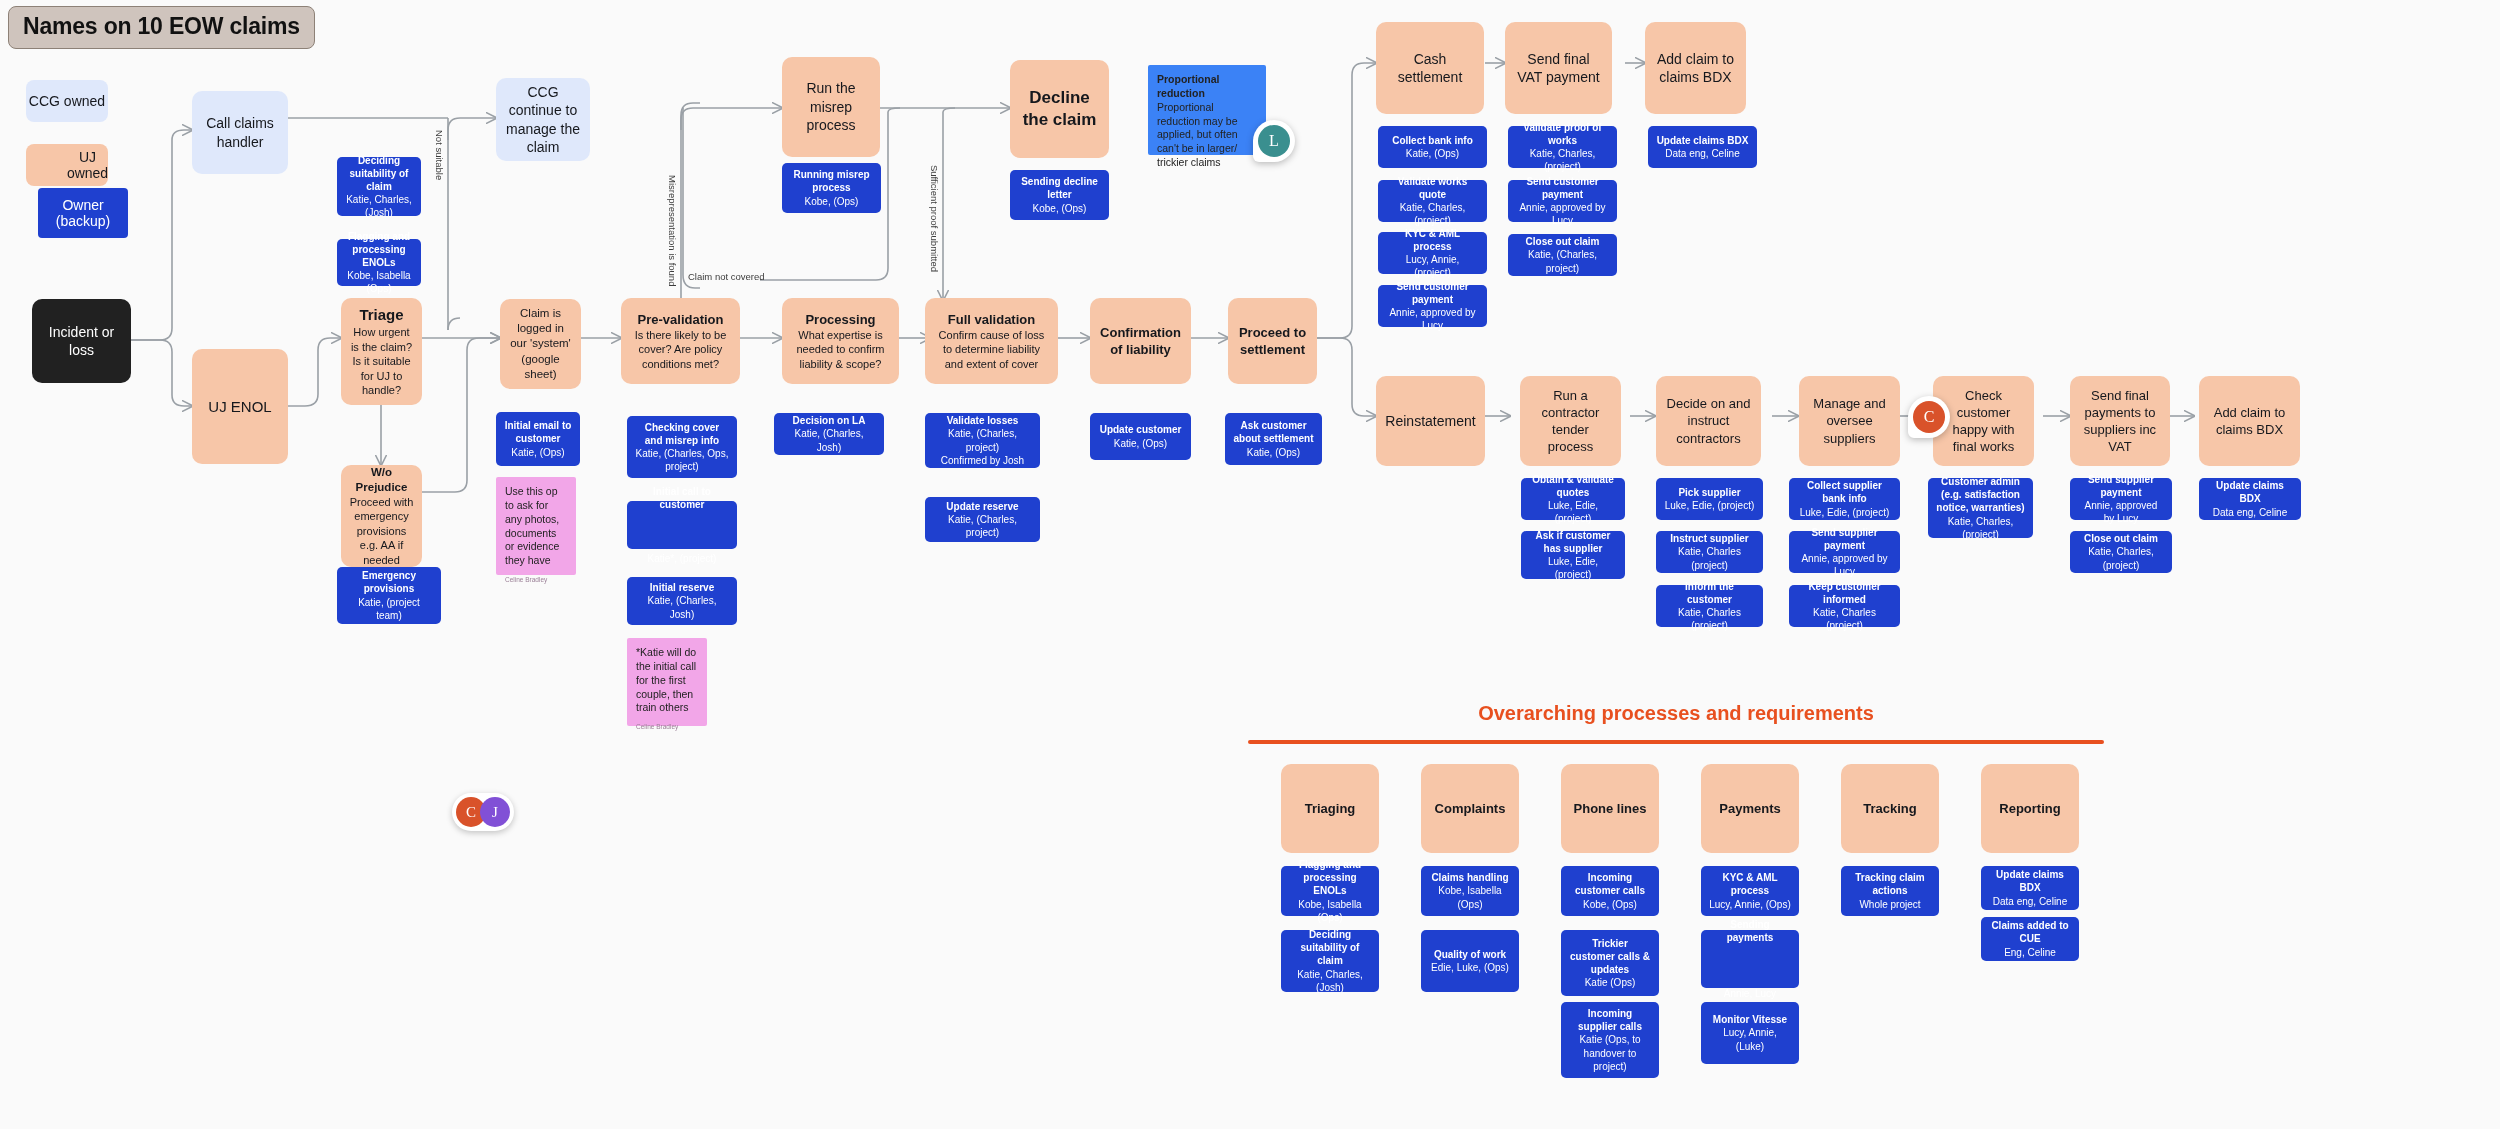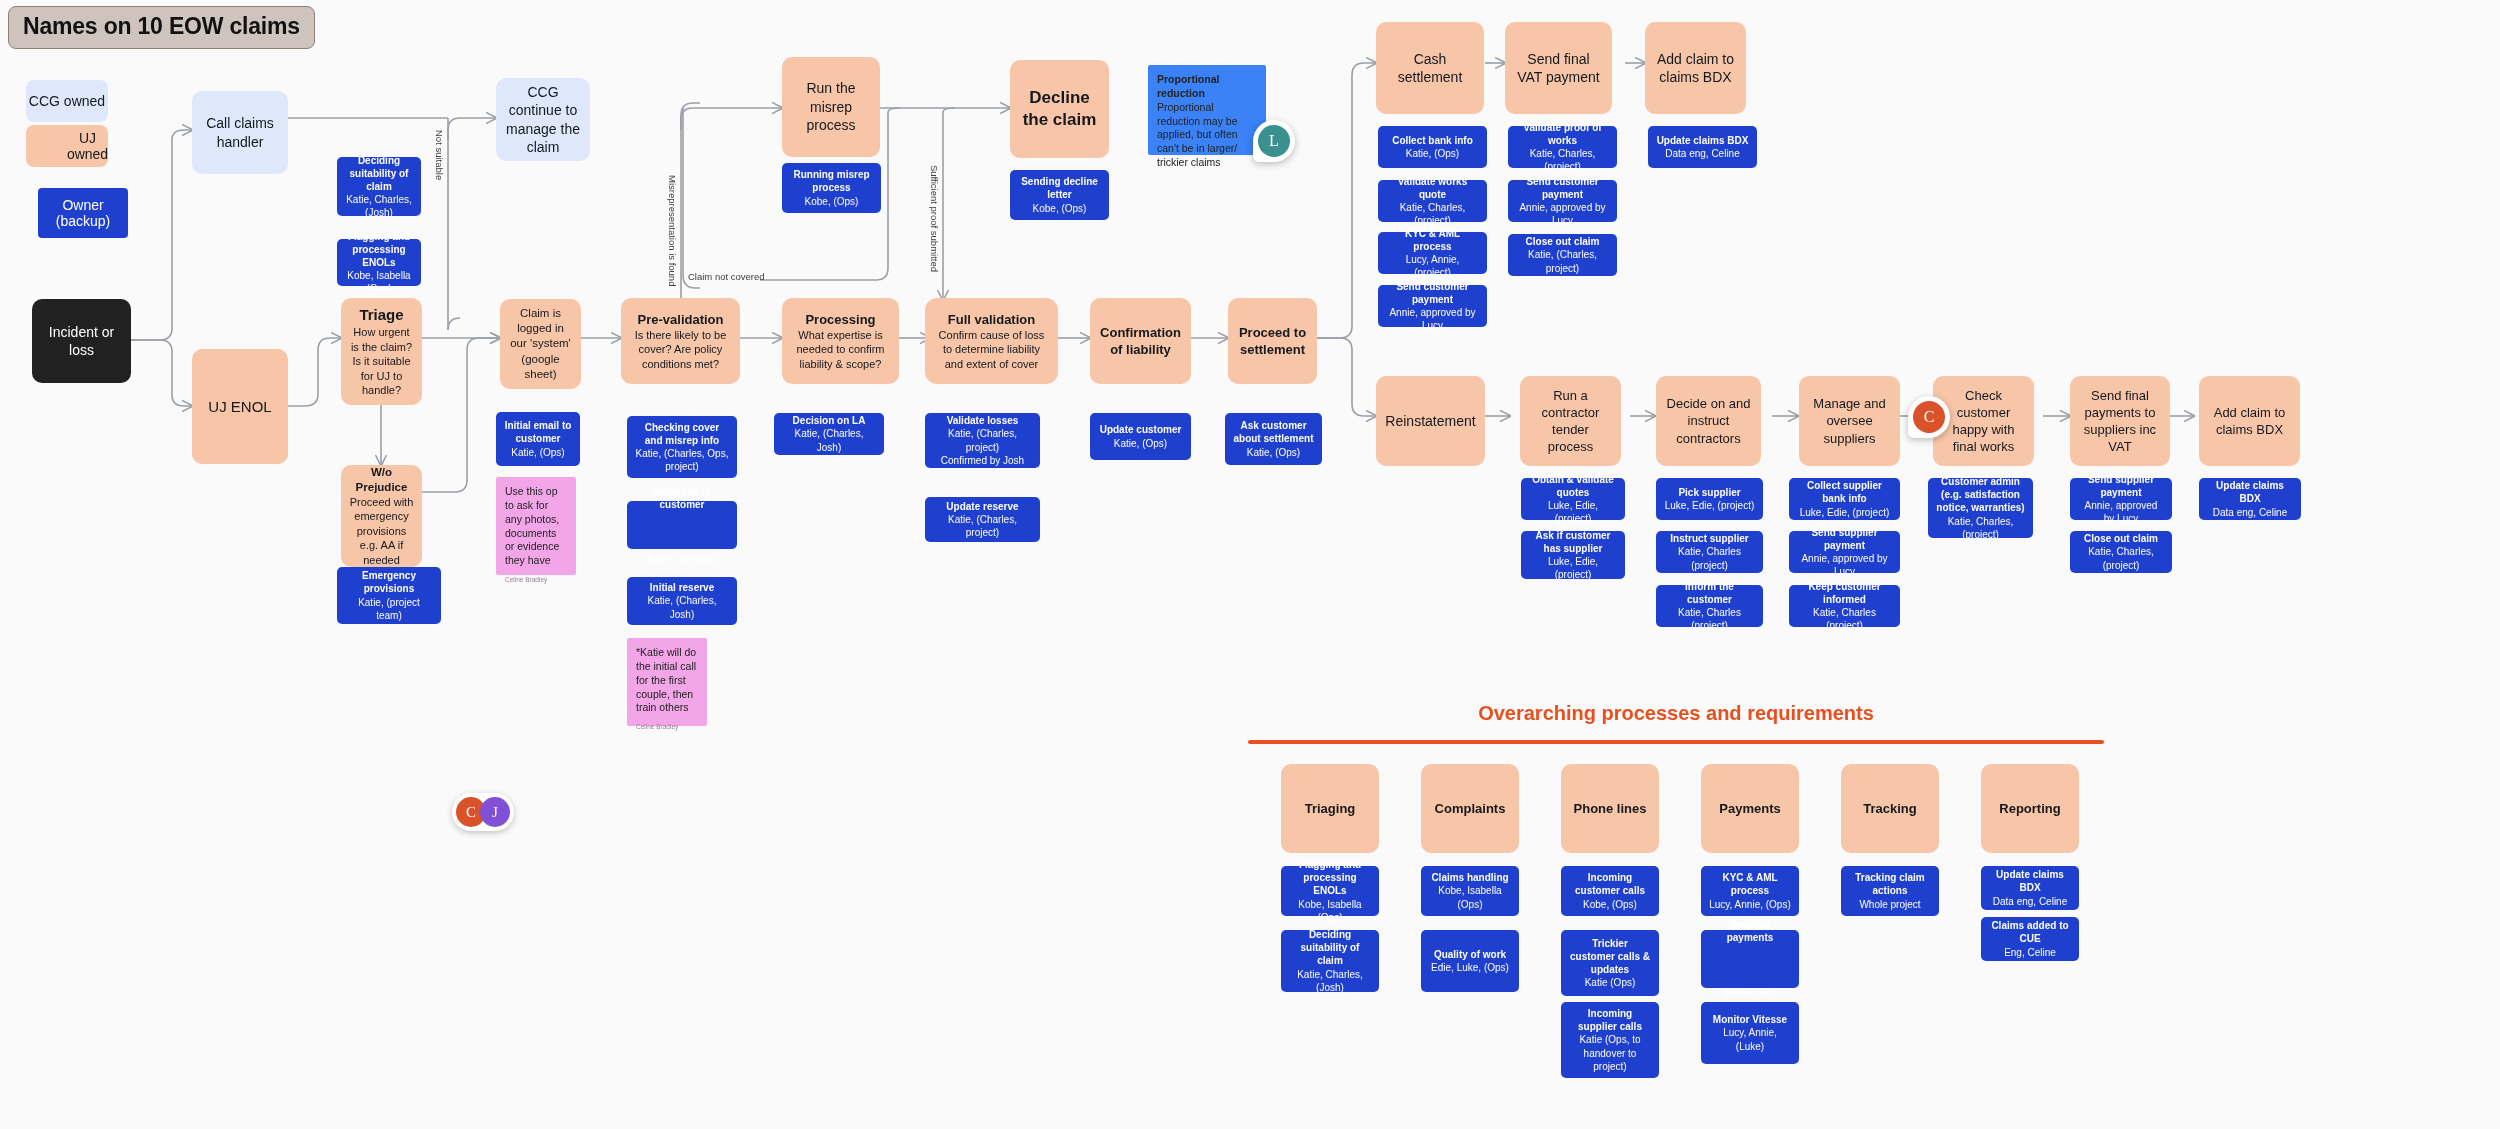--- a/index.html
+++ b/index.html
@@ -193,21 +193,21 @@
 
       <path d="M 2166 416 L 2194 416" marker-end="url(#arrow)"></path>
     </g>
   </svg>
 
   <div id="page-title">Names on 10 EOW claims</div>
 
   <div class="legend-item n-blue-lt" style="left:26px; top:80px; width:82px; height:42px;">
     <span>CCG owned</span>
   </div>
-  <div class="legend-item n-peach" style="left:26px; top:125px; width:82px; height:42px;padding-left:41px;">
+  <div class="legend-item n-peach" style="left:26px; top:144px; width:82px; height:42px;padding-left:41px;">
     <span>UJ owned</span>
   </div>
   <div class="legend-item n-blue" style="left:38px; top:188px; width:90px; height:50px; color:#fff; border-radius:4px; white-space:pre-line;">
     <span>Owner
 (backup)</span>
   </div>
 
   <div class="node n-black" style="left:32px; top:299px; width:99px; height:84px;">
     <div class="title">Incident or loss</div>
   </div>
@@ -242,21 +242,21 @@
   <div class="node n-peach" style="left:621px; top:298px; width:119px; height:86px;">
     <div class="title" style="font-size:13px;">Pre-validation</div>
     <div class="sub" style="font-size:11px;">Is there likely to be cover? Are policy conditions met?</div>
   </div>
 
   <div class="node n-peach" style="left:782px; top:298px; width:117px; height:86px;">
     <div class="title" style="font-size:13px;">Processing</div>
     <div class="sub" style="font-size:11px;">What expertise is needed to confirm liability &amp; scope?</div>
   </div>
 
-  <div class="node n-peach" style="left:925px; top:298px; width:133px; height:86px;border-radius:12px;">
+  <div class="node n-peach" style="left:925px; top:298px; width:133px; height:86px;">
     <div class="title" style="font-size:13px;">Full validation</div>
     <div class="sub" style="font-size:11px;">Confirm cause of loss to determine liability and extent of cover</div>
   </div>
 
   <div class="node n-peach" style="left:1090px; top:298px; width:101px; height:86px;">
     <div class="title" style="font-size:13px;">Confirmation of liability</div>
   </div>
 
   <div class="node n-peach" style="left:1228px; top:298px; width:89px; height:86px;">
     <div class="title" style="font-size:13px;">Proceed to settlement</div>

